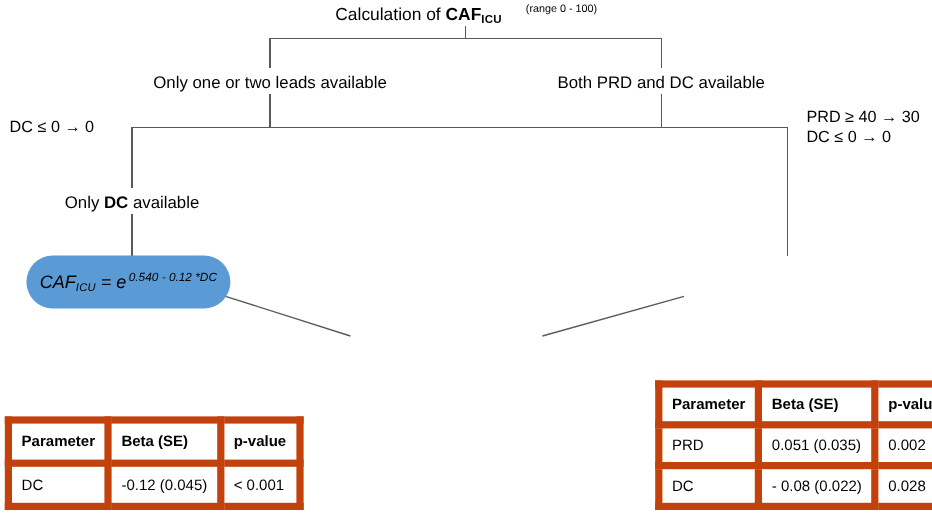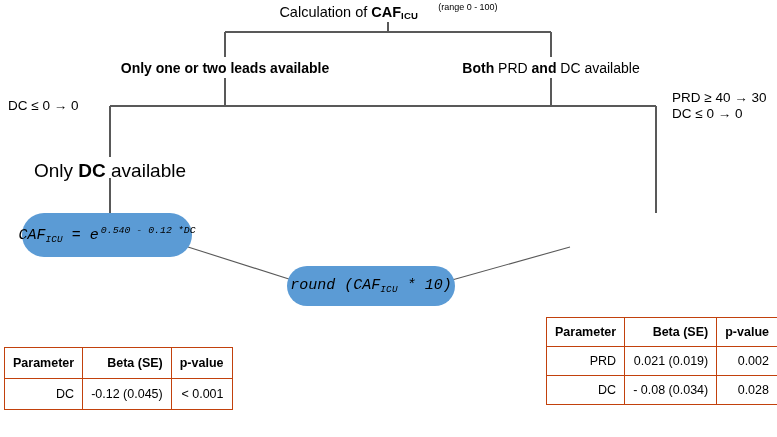--- a/index.html
+++ b/index.html
@@ -52,62 +52,61 @@
     font-size: 0.62em;
     vertical-align: 0.75em;
     font-weight: normal;
     margin-left: 4px;
     padding-left: 16px;
   }
   #label-left-branch {
     left: 112px;
     top: 60px;
     font-size: 14px;
-    font-weight: bold;
+    font-weight: normal;
     transform: translateX(-50%);
     left: 225px;
   }
   #label-right-branch {
     left: 551px;
     top: 60px;
     font-size: 14px;
     transform: translateX(-50%);
   }
-  #label-right-branch .b { font-weight: bold; text-align: right; }
+  #label-right-branch .b { font-weight: normal; text-align: right; }
   #note-left {
     left: 8px;
     top: 98px;
     font-size: 13.5px;
   }
   #note-right {
     left: 672px;
     top: 90px;
     font-size: 13.5px;
   }
   #note-right .row { display: block; }
   #label-only-dc {
     left: 110px;
     top: 160px;
-    font-size: 19px;
+    font-size: 14px;
     transform: translateX(-50%);
   }
   #label-only-dc .b { font-weight: bold; }
 
   
   .node {
     position: absolute;
     background: #5B9BD5;
     border-radius: 22px;
     display: flex;
     align-items: center;
     justify-content: center;
     color: #000000;
     font-style: italic;
     white-space: nowrap;
-    font-family: Liberation Mono, monospace;
   }
   .node .formula {
     font-size: 15px;
     font-style: italic;
   }
   .node sub {
     font-size: 0.62em;
     font-weight: normal;
     font-style: italic;
     vertical-align: -0.3em;
@@ -139,22 +138,22 @@
 
   
   .stat-table {
     position: absolute;
     border-collapse: collapse;
     font-size: 12.5px;
     background: #ffffff;
   }
   .stat-table th,
   .stat-table td {
-    border: 1px solid #c2410c;
-    text-align: right;
+    border: 6px solid #c2410c;
+    text-align: left;
     padding: 7px 7px;
     font-weight: normal;
     white-space: nowrap;
   }
   .stat-table th {
     font-weight: bold;
   }
   #table-left {
     left: 4px;
     top: 347px;
@@ -220,23 +219,20 @@
 
   <div id="label-only-dc" class="txt">
     <span>Only </span><span class="b">DC</span><span> available</span>
   </div>
 
   <div id="node-left" class="node">
     <span class="formula"><span>CAF</span><sub>ICU</sub><span> = e</span><span class="exp">0.540 - 0.12 *DC</span></span>
   </div>
 
 
-  <div id="node-round" class="node">
-    <span class="formula"><span>round (</span><span>CAF</span><sub>ICU</sub><span> * 10)</span></span>
-  </div>
 
   <table id="table-left" class="stat-table">
     <thead>
       <tr>
         <th>Parameter</th>
         <th>Beta (SE)</th>
         <th>p-value</th>
       </tr>
     </thead>
     <tbody>
@@ -252,24 +248,24 @@
     <thead>
       <tr>
         <th>Parameter</th>
         <th>Beta (SE)</th>
         <th>p-value</th>
       </tr>
     </thead>
     <tbody>
       <tr>
         <td>PRD</td>
-        <td>0.021 (0.019)</td>
+        <td>0.051 (0.035)</td>
         <td>0.002</td>
       </tr>
       <tr>
         <td>DC</td>
-        <td>- 0.08 (0.034)</td>
+        <td>- 0.08 (0.022)</td>
         <td>0.028</td>
       </tr>
     </tbody>
   </table>
 
 </div>
 
 </body></html>

